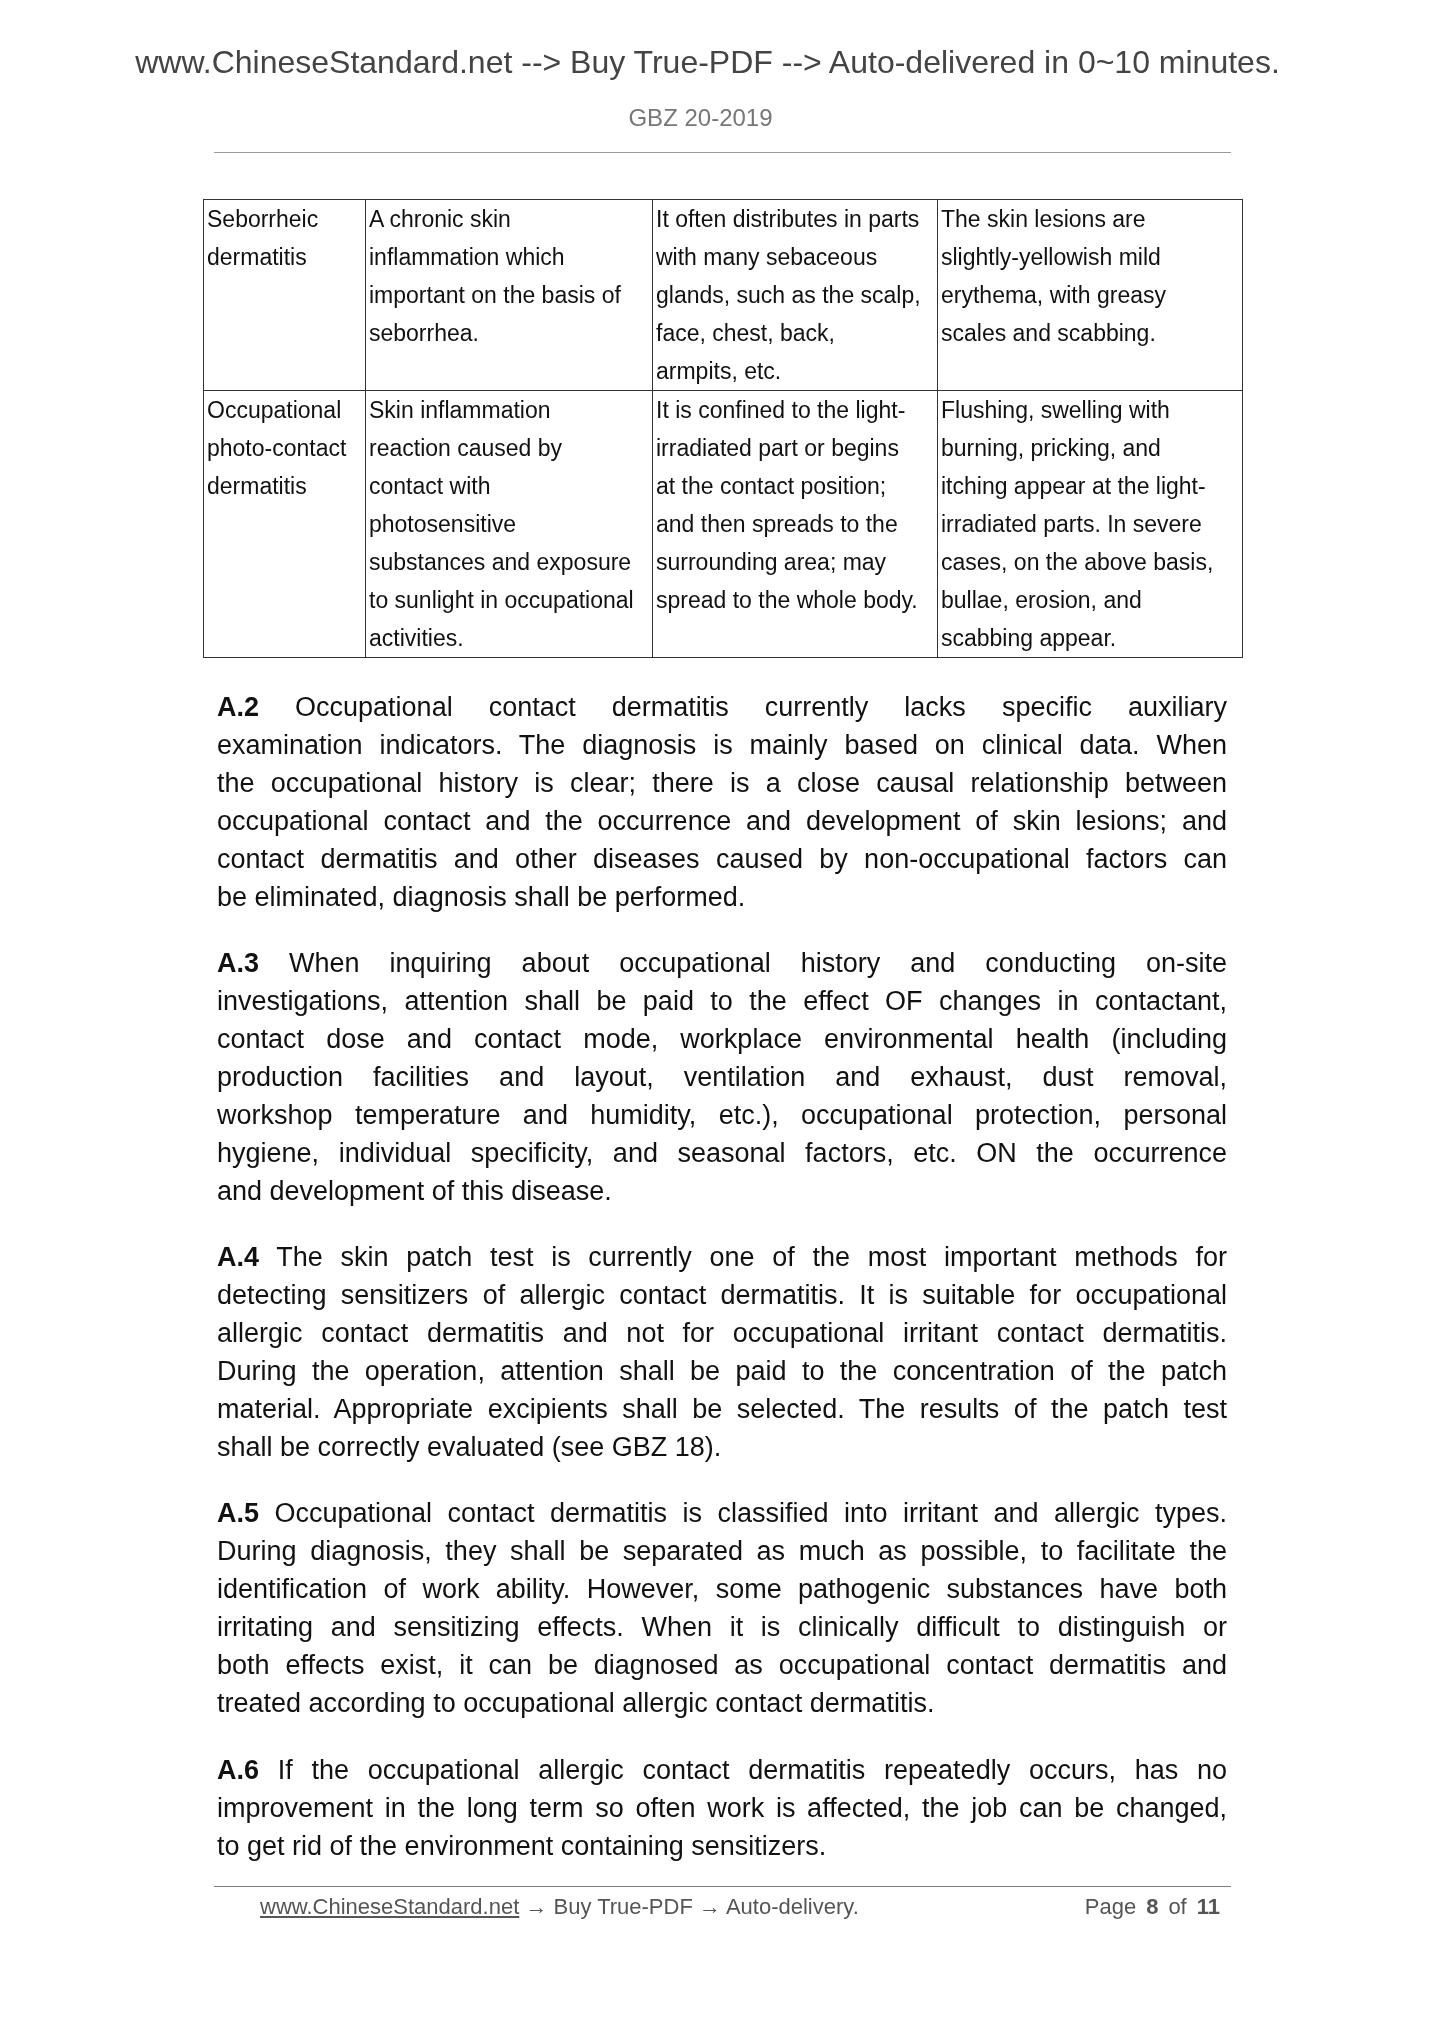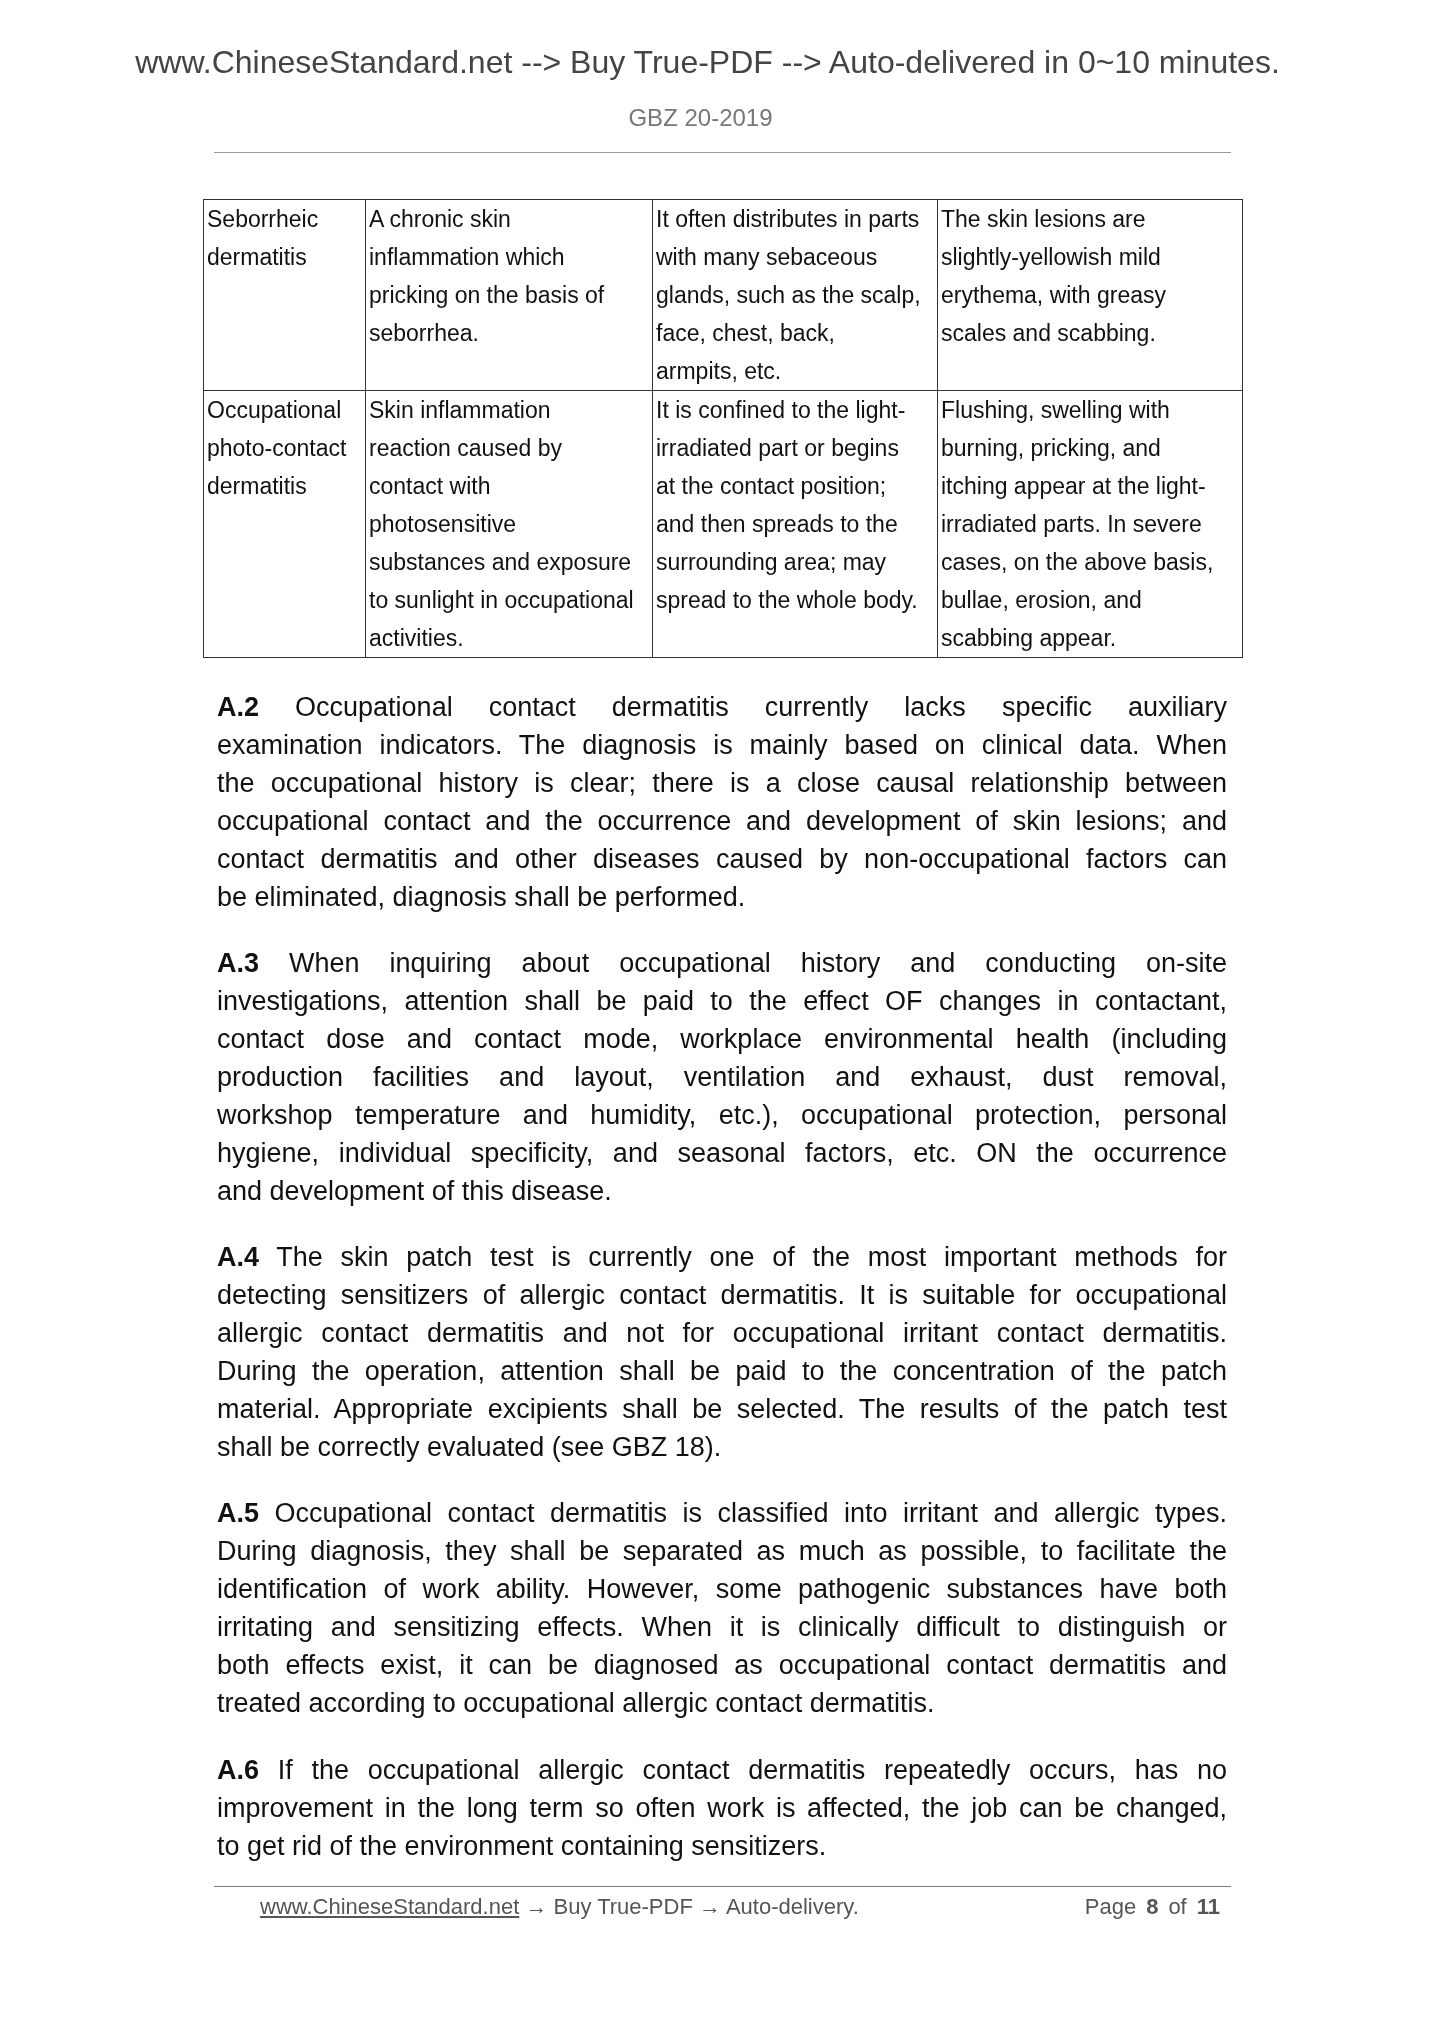--- a/index.html
+++ b/index.html
@@ -60,21 +60,21 @@
     </colgroup>
   <tbody>
     <tr class="r1">
       <td>
         <span class="cell-line">Seborrheic</span>
         <span class="cell-line">dermatitis</span>
       </td>
       <td>
         <span class="cell-line">A chronic skin</span>
         <span class="cell-line">inflammation which</span>
-        <span class="cell-line">pricking on the basis of</span>
+        <span class="cell-line">important on the basis of</span>
         <span class="cell-line">seborrhea.</span>
       </td>
       <td>
         <span class="cell-line">It often distributes in parts</span>
         <span class="cell-line">with many sebaceous</span>
         <span class="cell-line">glands, such as the scalp,</span>
         <span class="cell-line">face, chest, back,</span>
         <span class="cell-line">armpits, etc.</span>
       </td>
       <td>

